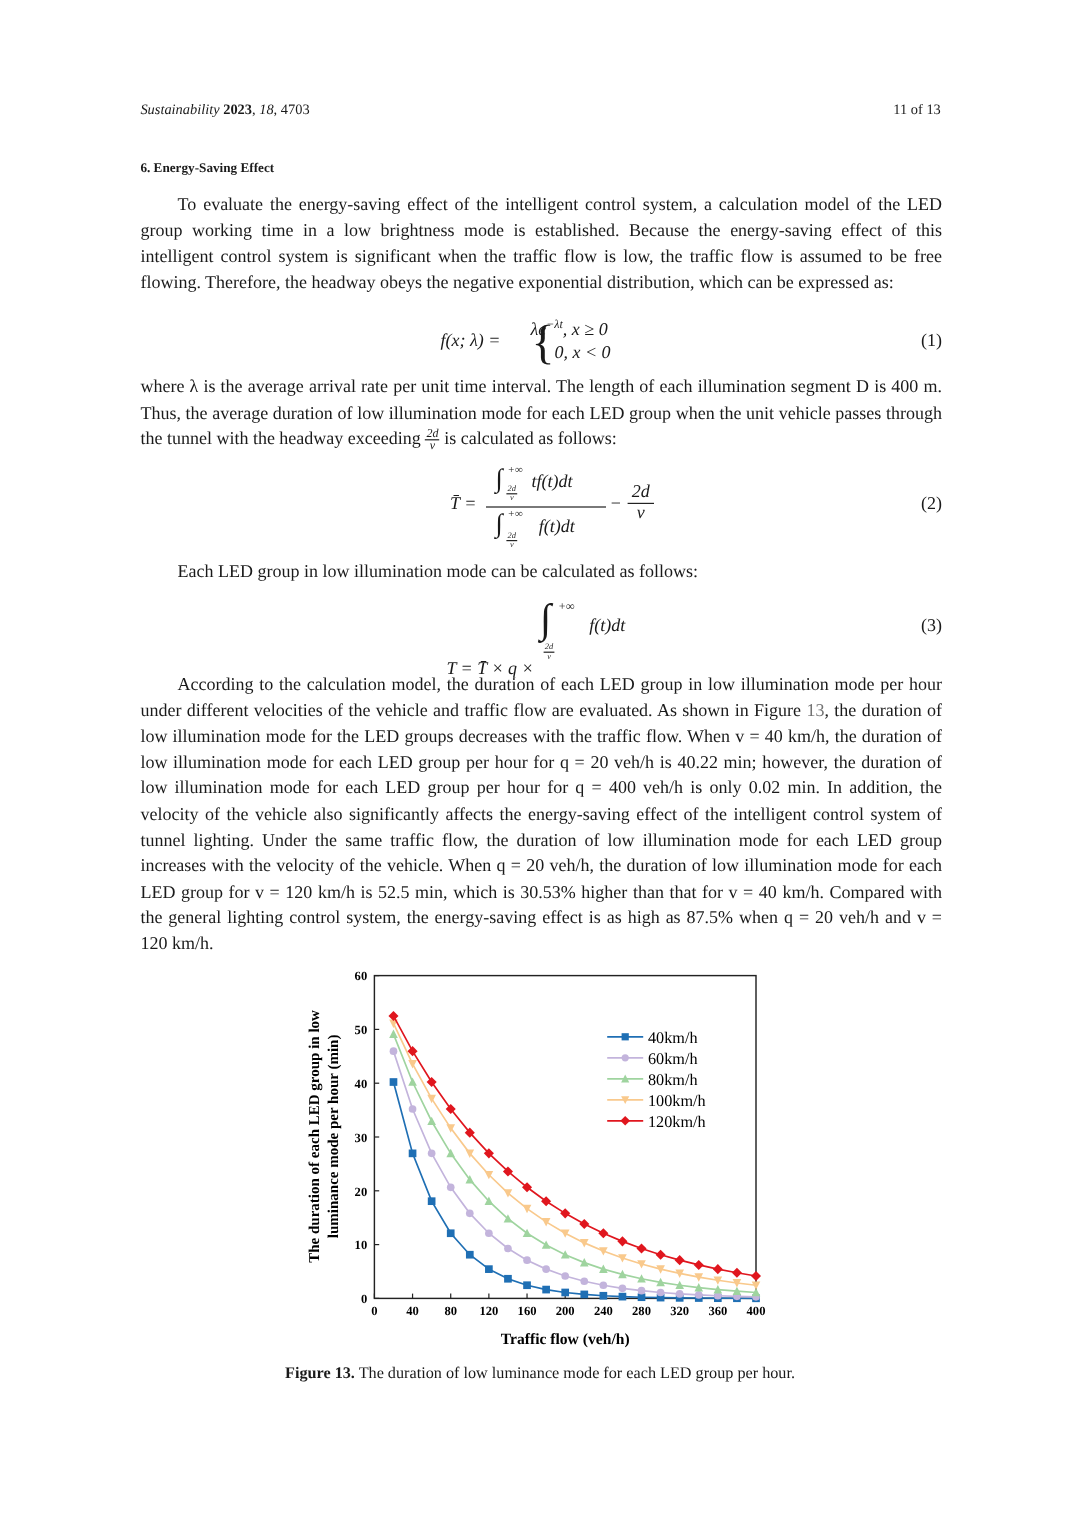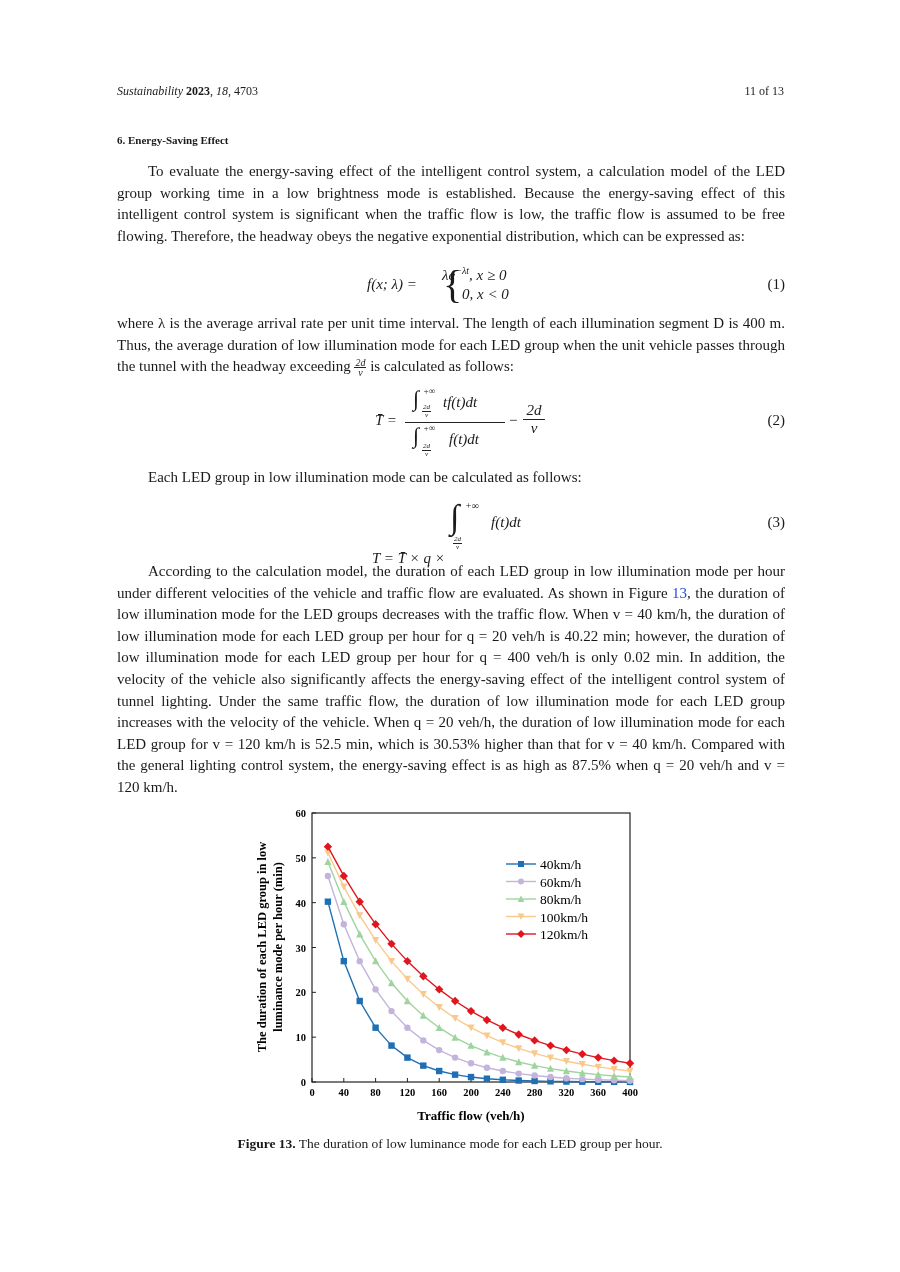--- a/index.html
+++ b/index.html
@@ -9,21 +9,21 @@
   .header .journal { font-style: italic; }
   .header b { font-weight: bold; font-style: normal; }
   .section-title { position: absolute; top: 134px; left: 117px; font-size: 11px; font-weight: bold; }
   .para { position: absolute; left: 117px; width: 668px; font-size: 15px; line-height: 21.6px; text-align: justify; }
   .para.indent { text-indent: 31px; }
   .eq { position: absolute; left: 117px; width: 668px; font-size: 15px; font-style: italic; }
   .eq .num { position: absolute; right: 0; font-style: normal; }
   .frac { display: inline-block; vertical-align: middle; text-align: center; font-size: 10px; line-height: 9px; }
   .frac .n { border-bottom: 1px solid #222; display: block; padding: 0 1px; }
   .frac .d { display: block; }
-  .link { color: #1d4ed8; }
+  .link { color: #737373; }
   .caption { position: absolute; top: 1136px; left: 0; width: 900px; text-align: center; font-size: 13.5px; }
   .caption b { font-weight: bold; }
   #chart { position: absolute; left: 250px; top: 800px; }
   .bigbrace { font-size: 40px; font-style: normal; position: absolute; line-height: 40px; }
 </style>
 </head>
 <body>
 
 <div class="header">
   <span>

